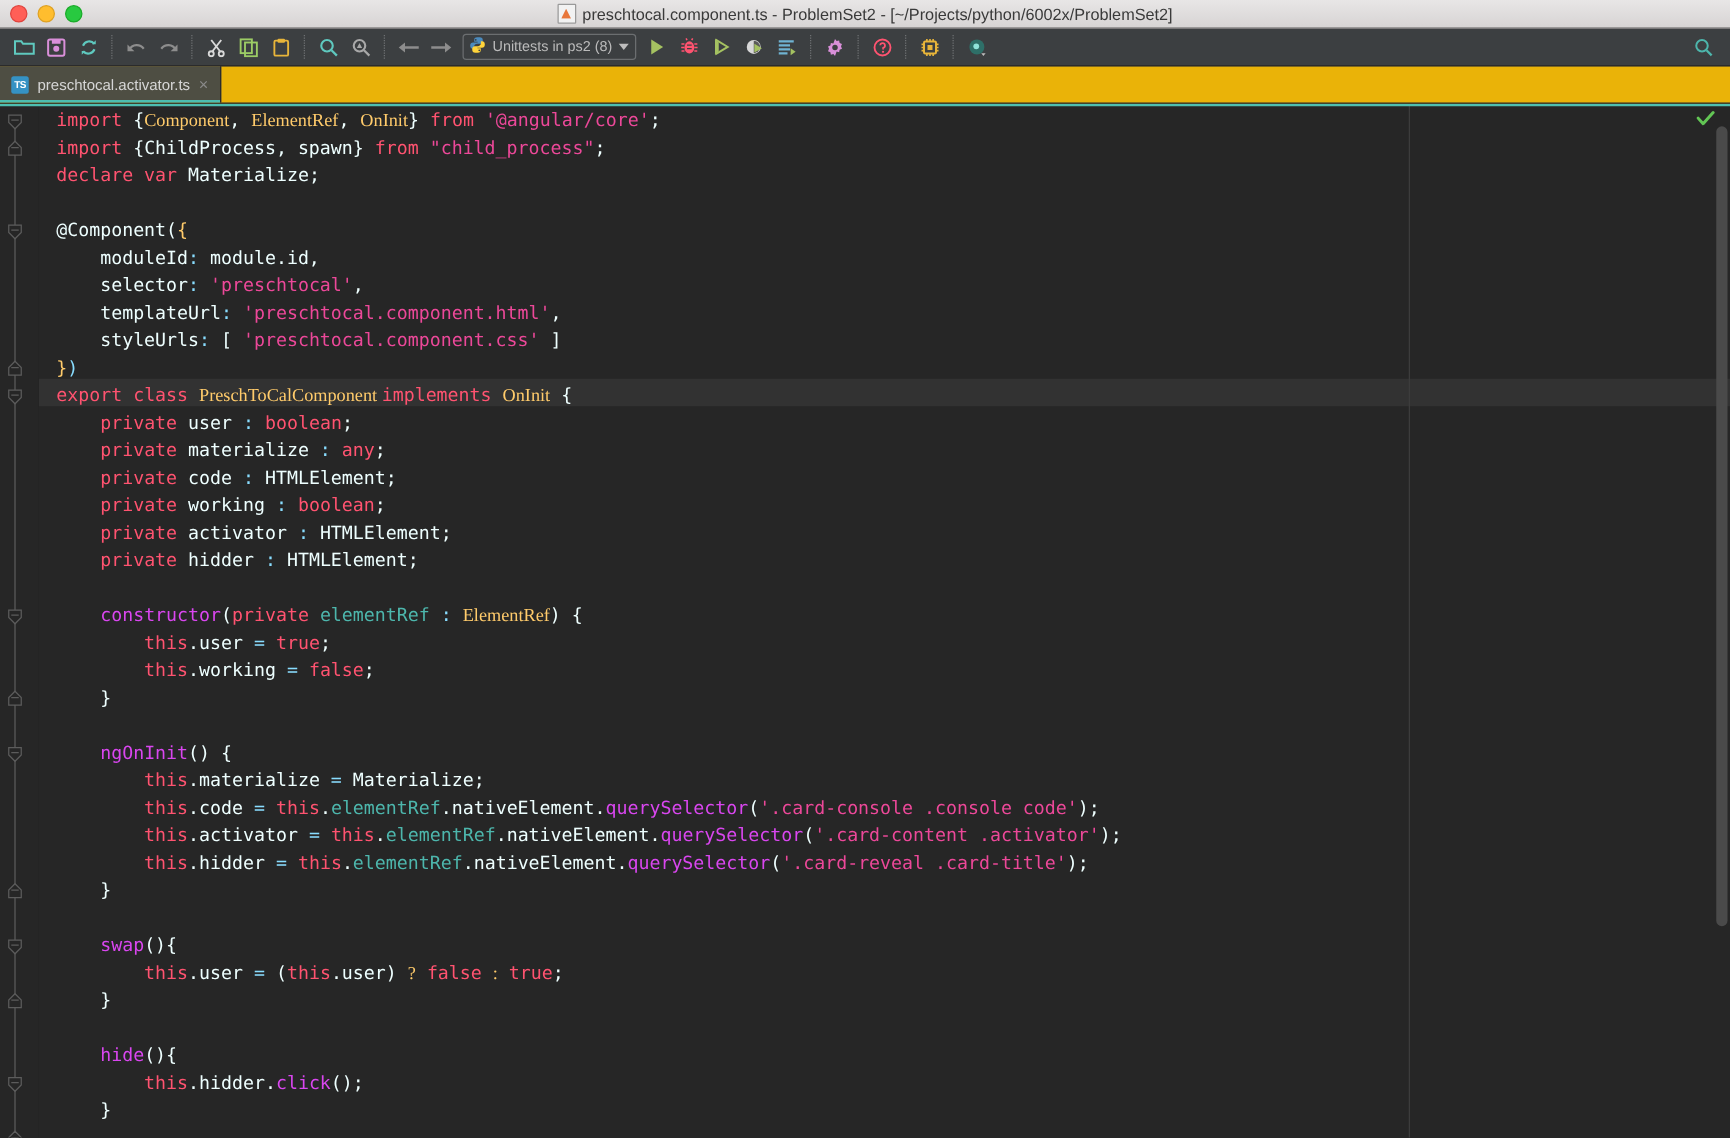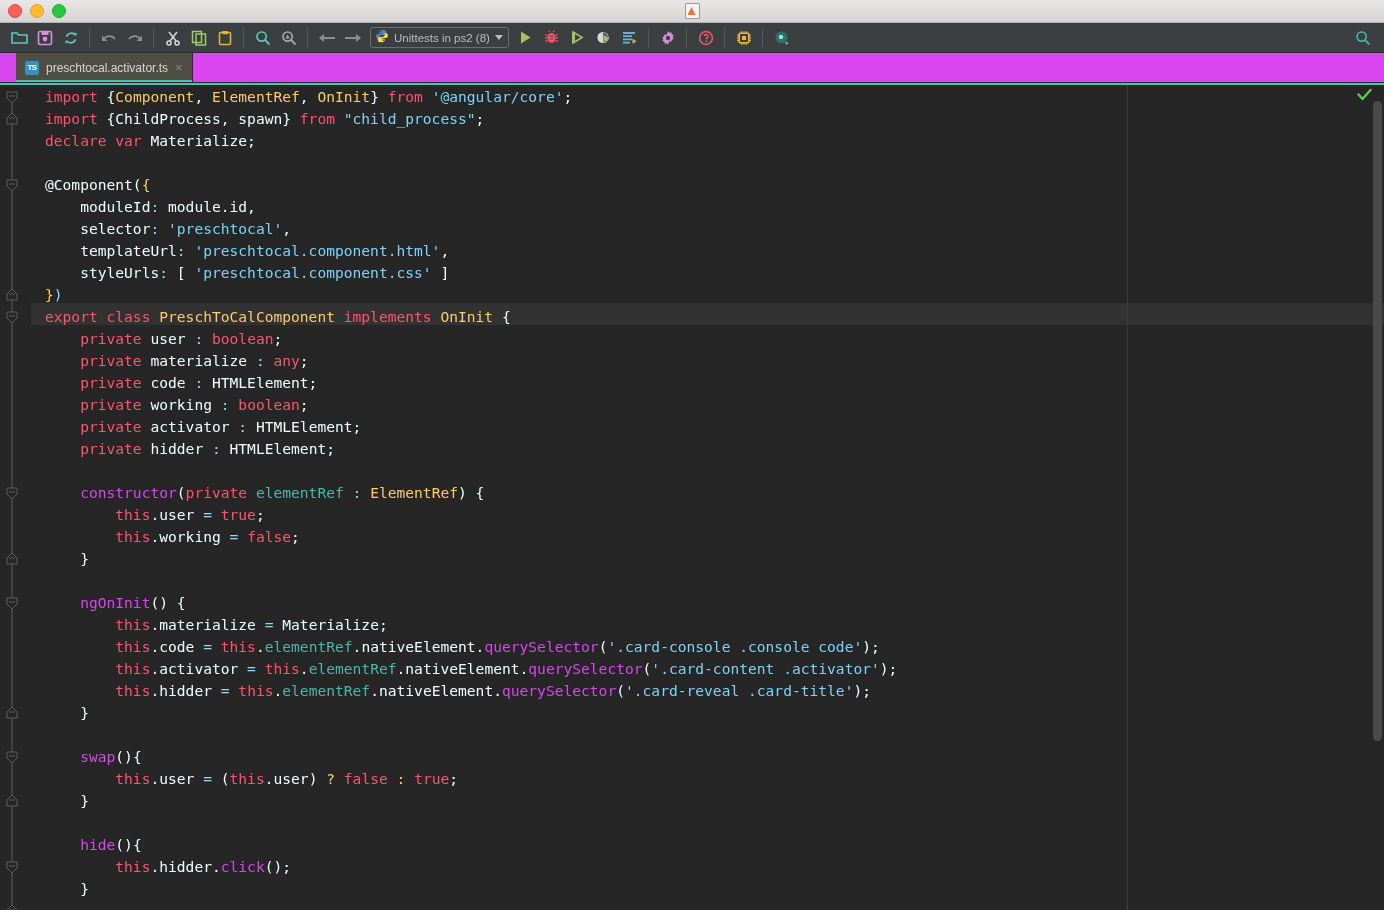--- a/index.html
+++ b/index.html
@@ -122,25 +122,24 @@
     position: absolute;
     right: 8px;
     top: 0; bottom: 0;
     display: flex;
     align-items: center;
   }
 
   
   #tabbar {
     height: 29px;
-    background: #d946ef;
+    background: #eab308;
     display: flex;
     align-items: stretch;
     border-bottom: 1px solid #2b2b2b;
-    padding-left: 16px;
   }
   #tab-active {
     background: #4e4e43;
     display: flex;
     align-items: center;
     gap: 7px;
     padding: 0 9px 0 9px;
     position: relative;
     border-right: 1px solid #2b2b2b;
   }
@@ -246,39 +245,40 @@
     top: 18px;
     width: 9px;
     height: 640px;
     background: #4a4a4a;
     border-radius: 5px;
     z-index: 6;
   }
 
   
   .kw   { color: #ff5370; }   
-  .cls  { color: #ffcb6b; }   
-  .str  { color: #7dd3fc; }   
+  .cls  { color: #ffcb6b; font-family: Liberation Serif, serif; }   
+  .str  { color: #ec4899; }   
   .fn   { color: #d946ef; }   
   .prop { color: #89ddff; }   
   .def  { color: #eeffff; }   
   .tealid { color: #4db6ac; } 
   .brace-hl { color: #ffcb6b; }
 </style>
 </head>
 <body>
 
 <div id="titlebar">
   <div id="traffic">
     <span class="tl red"></span>
     <span class="tl yellow"></span>
     <span class="tl green"></span>
   </div>
   <div id="title-text">
     <span id="title-icon"></span>
+    <span>preschtocal.component.ts - ProblemSet2 - [~/Projects/python/6002x/ProblemSet2]</span>
   </div>
 </div>
 
 <div id="toolbar">
 
   <div class="tbtn">
     <svg width="17" height="15" viewBox="0 0 17 15">
         <path d="M1 3h5l1.4 2H16v8H1z" fill="none" stroke="#5fc9bf" stroke-width="1.6"></path>
       </svg>
   </div>

